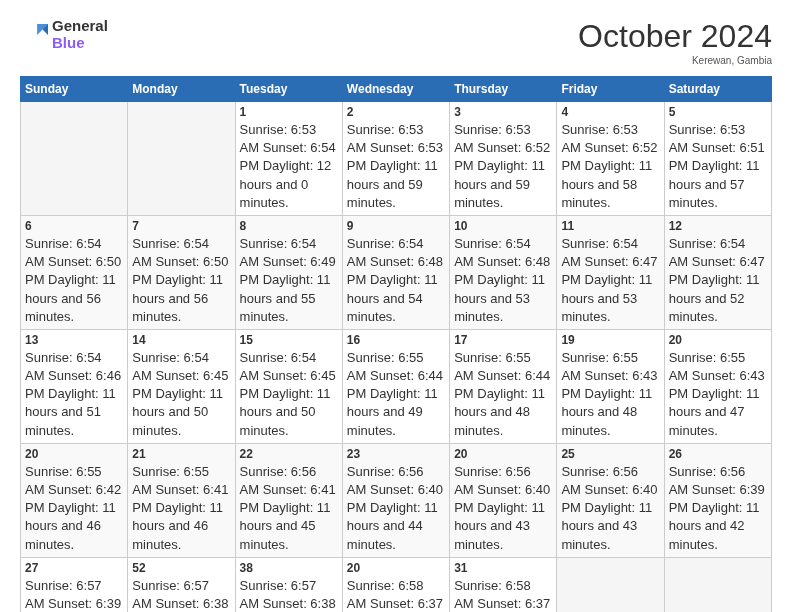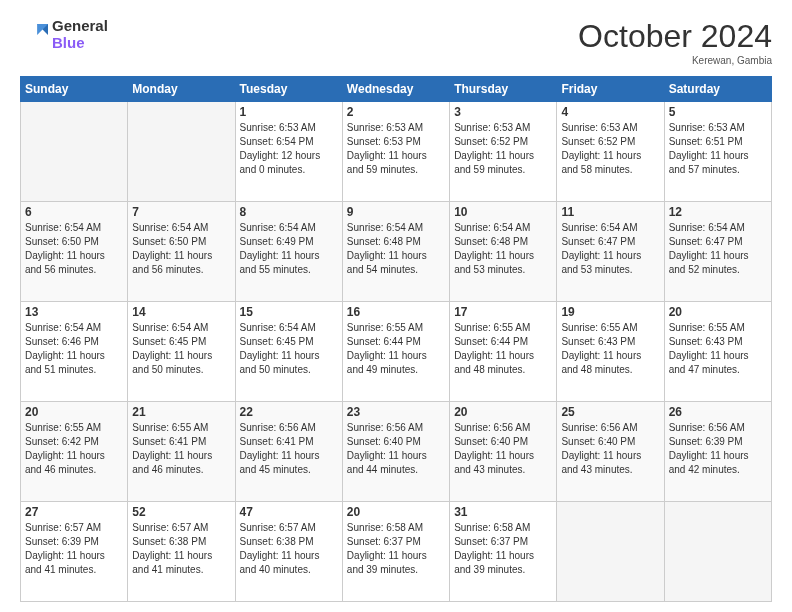--- a/index.html
+++ b/index.html
@@ -89,21 +89,21 @@
       background: #f5f5f5;
     }
     .day-number {
       font-size: 12px;
       font-weight: bold;
       color: #333;
       display: block;
       margin-bottom: 2px;
     }
     .day-info {
-      font-size: 10px;
+      font-size: 13px;
       line-height: 1.4;
       color: #333;
     }
     tr:nth-child(even) td:not(.empty) {
       background: #f9f9f9;
     }
   </style>
 </head>
 <body>
 
@@ -340,21 +340,21 @@
 and 41 minutes.</div>
           </td>
           <td>
             <span class="day-number">52</span>
             <div class="day-info">Sunrise: 6:57 AM
 Sunset: 6:38 PM
 Daylight: 11 hours
 and 41 minutes.</div>
           </td>
           <td>
-            <span class="day-number">47</span>
+            <span class="day-number">38</span>
             <div class="day-info">Sunrise: 6:57 AM
 Sunset: 6:38 PM
 Daylight: 11 hours
 and 40 minutes.</div>
           </td>
           <td>
             <span class="day-number">20</span>
             <div class="day-info">Sunrise: 6:58 AM
 Sunset: 6:37 PM
 Daylight: 11 hours

